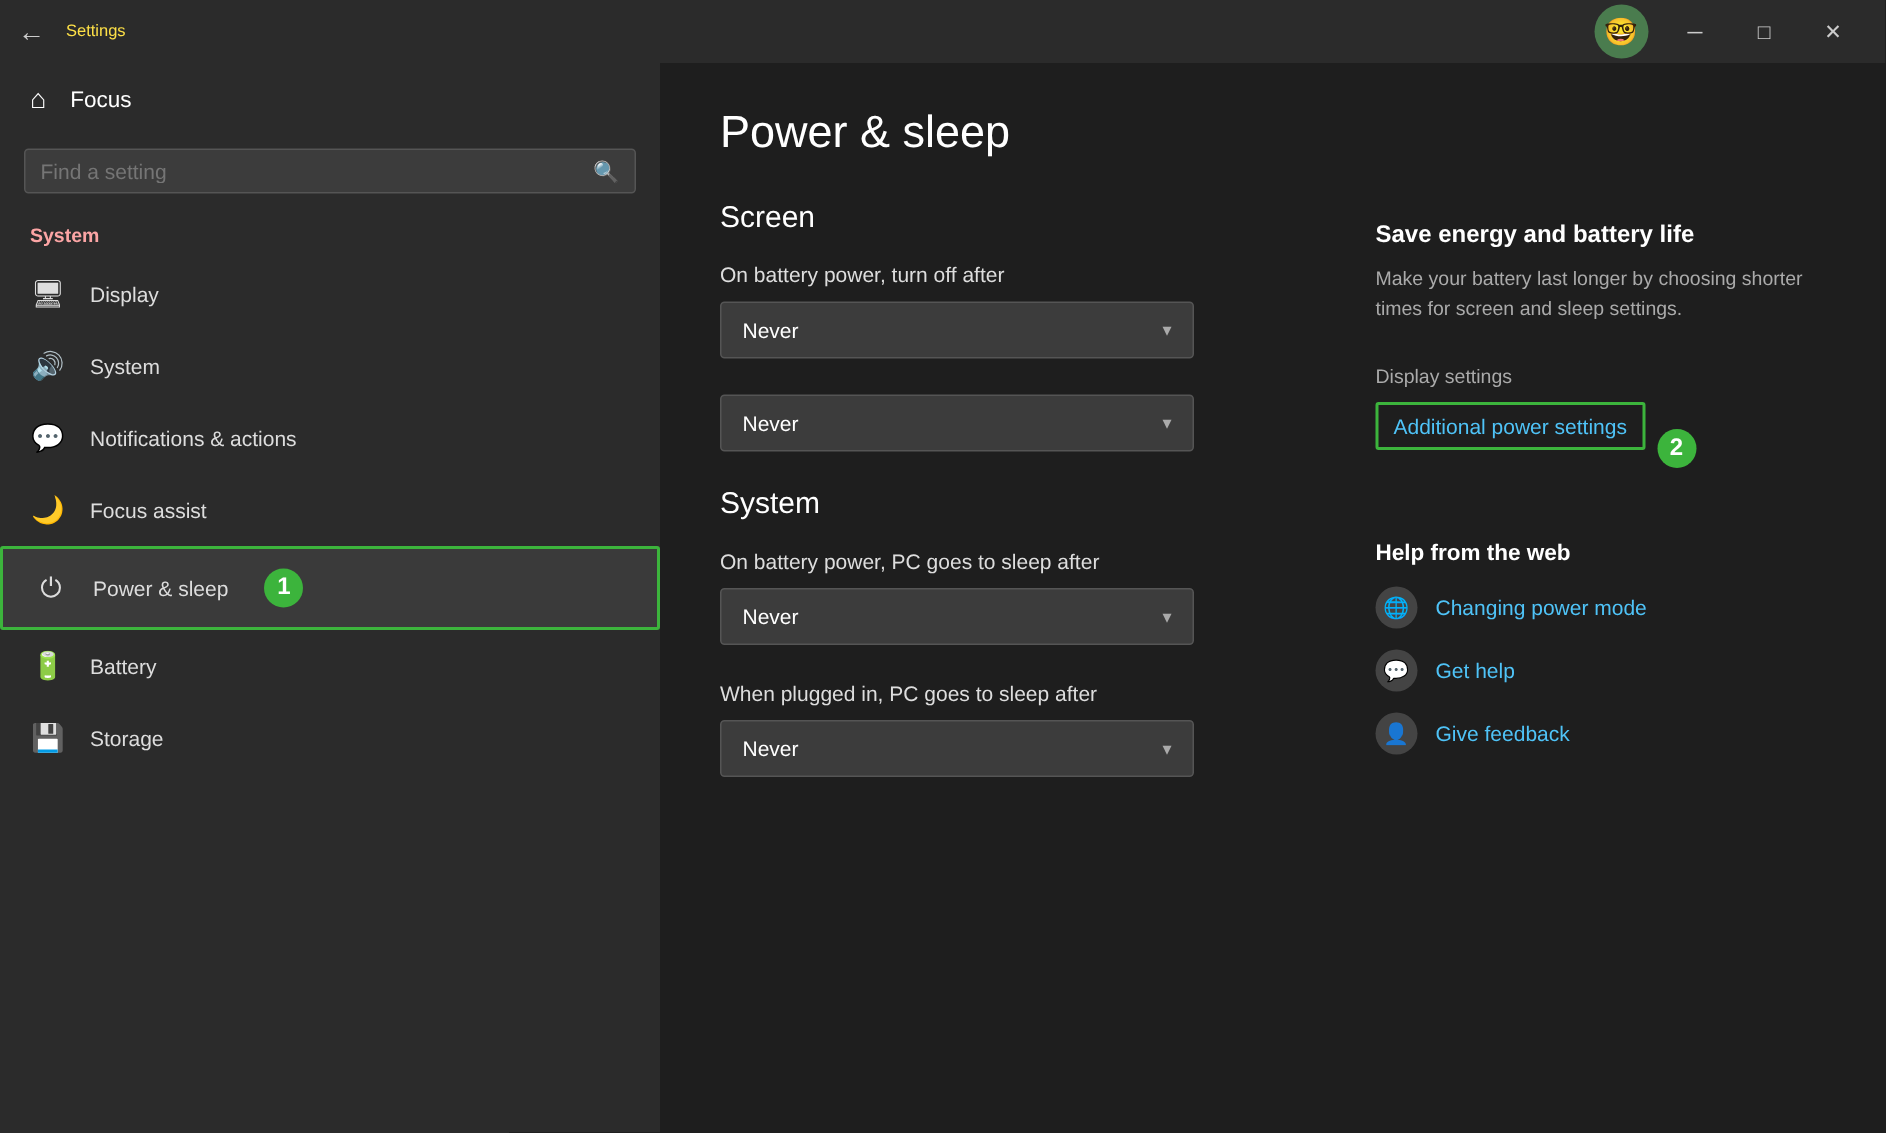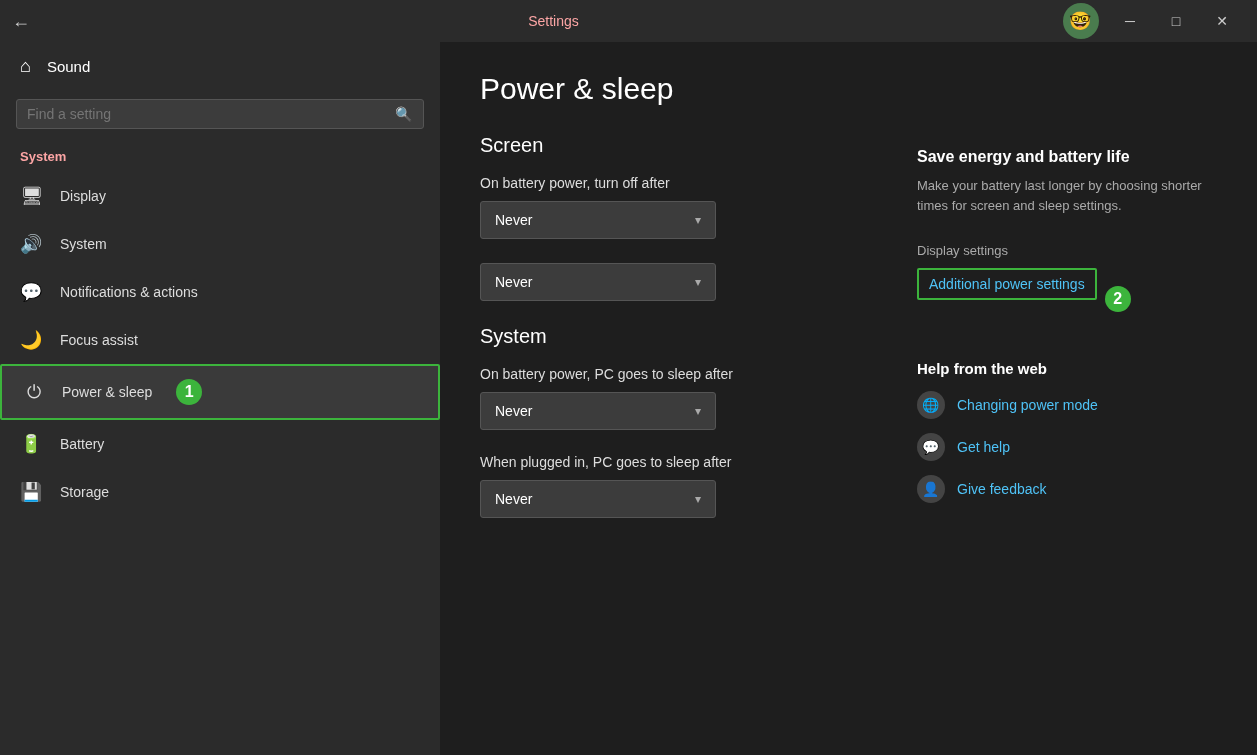--- a/index.html
+++ b/index.html
@@ -26,24 +26,23 @@
     .titlebar-back {
       font-size: 18px;
       color: #ccc;
       cursor: pointer;
       margin-right: 14px;
       background: none;
       border: none;
       color: #ccc;
     }
     .titlebar-title {
-      font-size: 14px;
-      color: #fca5a5;
+      font-size: 11px;
+      color: #fde047;
       flex: 1;
-      text-align: center;
     }
     .titlebar-avatar {
       width: 36px;
       height: 36px;
       border-radius: 50%;
       background: #4a7c4e;
       display: flex;
       align-items: center;
       justify-content: center;
       font-size: 18px;
@@ -175,21 +174,21 @@
     }
 
     .dropdown {
       display: flex;
       align-items: center;
       justify-content: space-between;
       background: #3c3c3c;
       border: 1px solid #555;
       border-radius: 3px;
       padding: 10px 14px;
-      width: 236px;
+      width: 316px;
       cursor: pointer;
       margin-bottom: 24px;
       font-size: 14px;
       color: #fff;
     }
     .dropdown-arrow { font-size: 12px; color: #aaa; }
 
     .sleep-section { margin-top: 10px; }
 
     
@@ -293,21 +292,21 @@
   <button class="titlebar-btn">□</button>
   <button class="titlebar-btn close">✕</button>
 </div>
 
 <div class="app-body">
 
   <div class="sidebar">
 
     <div class="sidebar-home">
       <span class="sidebar-home-icon">⌂</span>
-      <span>Sound</span>
+      <span>Focus</span>
     </div>
 
     <div class="sidebar-search">
       <input type="text" placeholder="Find a setting" style="">
       <span class="sidebar-search-icon">🔍</span>
     </div>
 
     <div class="sidebar-section-title">System</div>
 
     <div class="sidebar-item">

